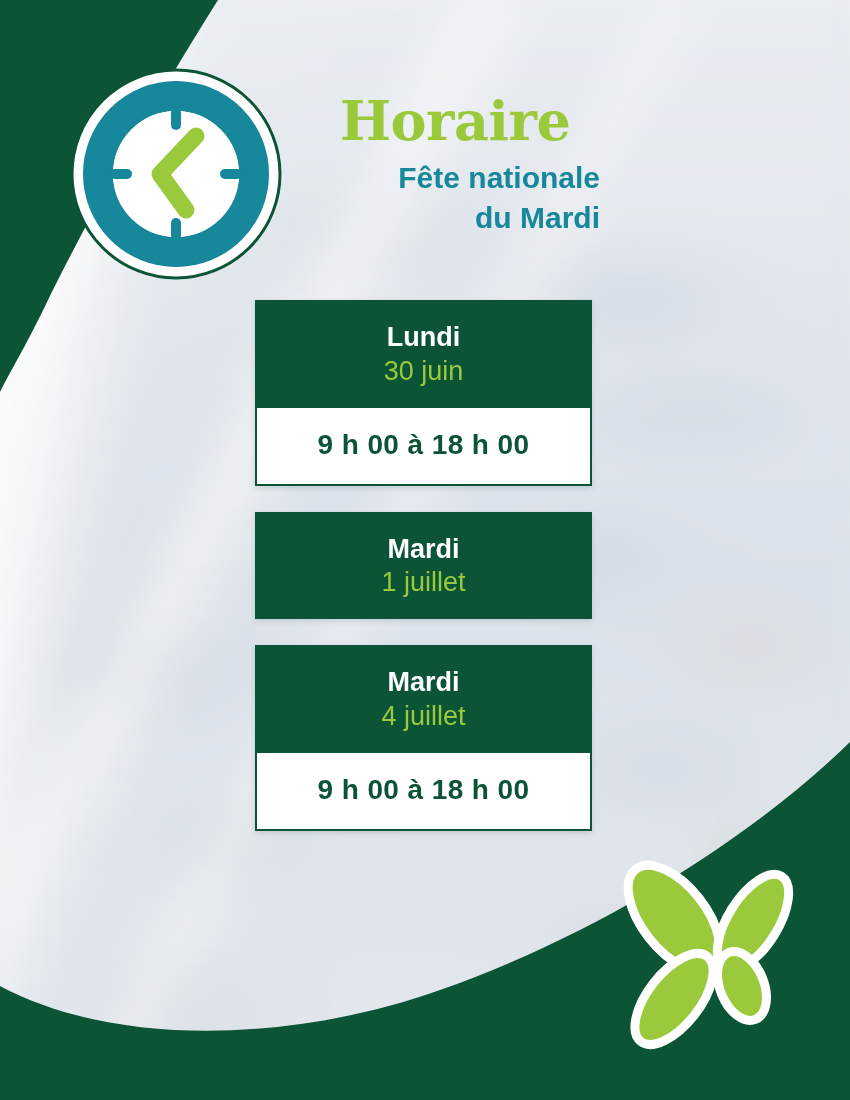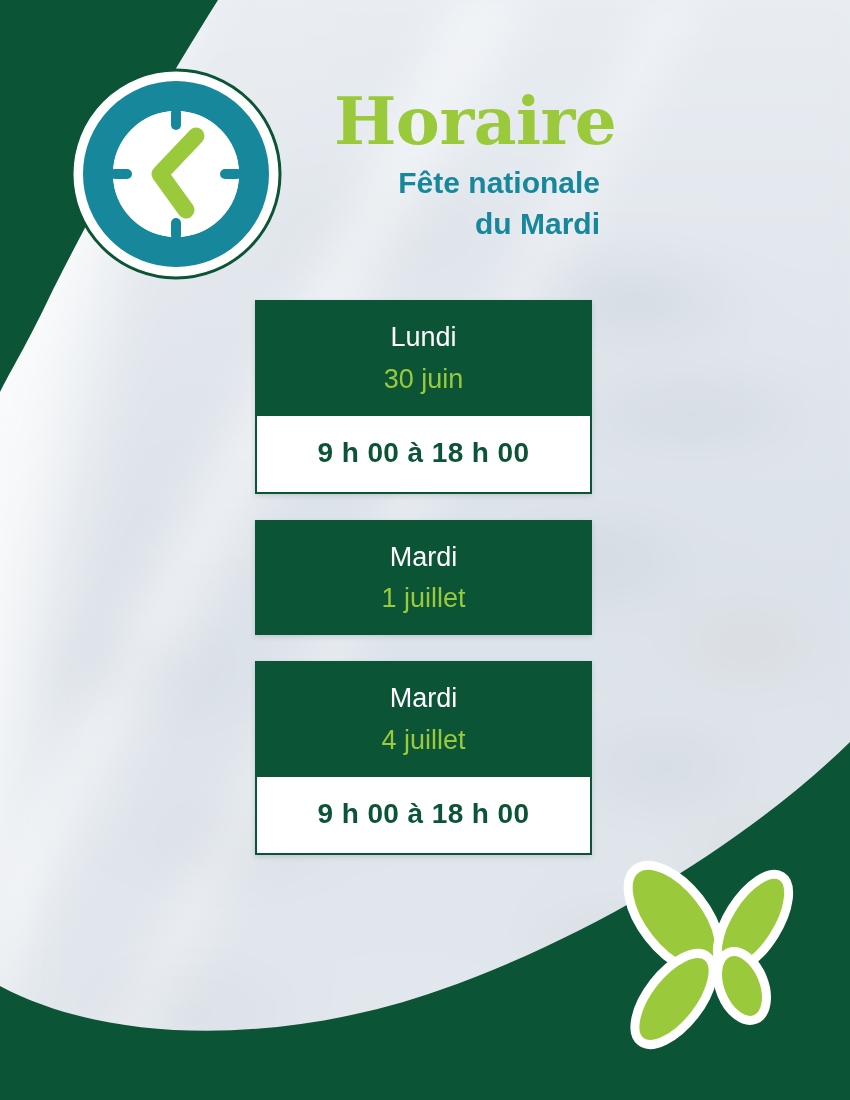--- a/index.html
+++ b/index.html
@@ -90,24 +90,24 @@
   }
 
   
   .header-text {
     position: absolute;
     left: 330px;
     top: 86px;
     width: 420px;
   }
   .title {
-    margin: 4px;
+    margin: 10px;
     font-family: "DejaVu Serif", "Liberation Serif", serif;
     font-weight: 700;
-    font-size: 66px;
+    font-size: 54px;
     line-height: 0.96;
     letter-spacing: -0.5px;
     color: #9ACA3C;
   }
   .subtitle {
     margin: 10px 0 0 0;
     font-family: "Liberation Sans", sans-serif;
     font-weight: 700;
     font-size: 30px;
     line-height: 1.34;
@@ -129,32 +129,32 @@
   }
   .card:last-child { margin-bottom: 0; }
 
   .card-head {
     background: #0B5435;
     padding: 22px 12px 20px 12px;
     text-align: center;
   }
   .card-day {
     font-family: "Liberation Sans", sans-serif;
-    font-weight: 400;
+    font-weight: 700;
     font-size: 27px;
     line-height: 1.18;
     color: #ffffff;
   }
   .card-date {
     font-family: "Liberation Sans", sans-serif;
     font-weight: 400;
     font-size: 27px;
     line-height: 1.18;
     color: #9ACA3C;
-    margin-top: 10px;
+    margin-top: 2px;
   }
   .card-body {
     background: #ffffff;
     border: 2px solid #0B5435;
     border-top: none;
     padding: 22px 10px 23px 10px;
     text-align: center;
   }
   .card-hours {
     font-family: "Liberation Sans", sans-serif;

